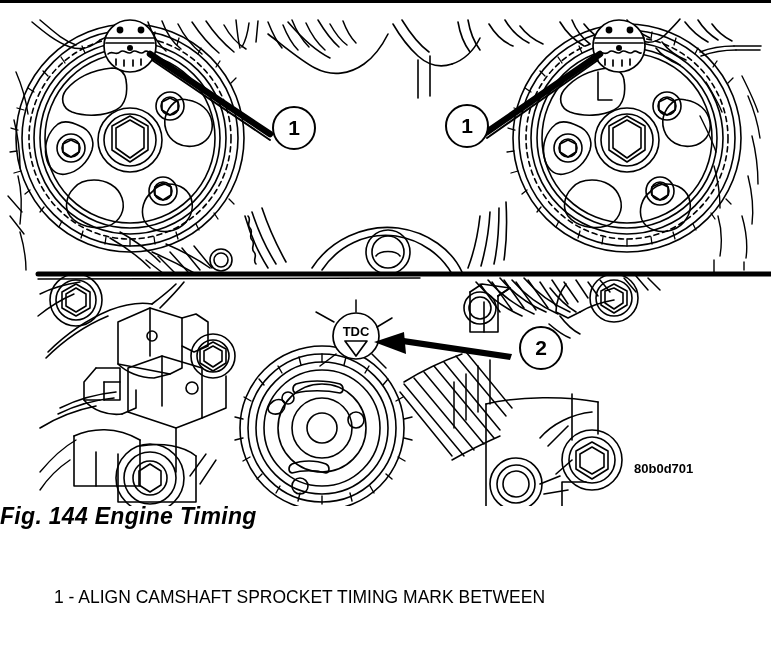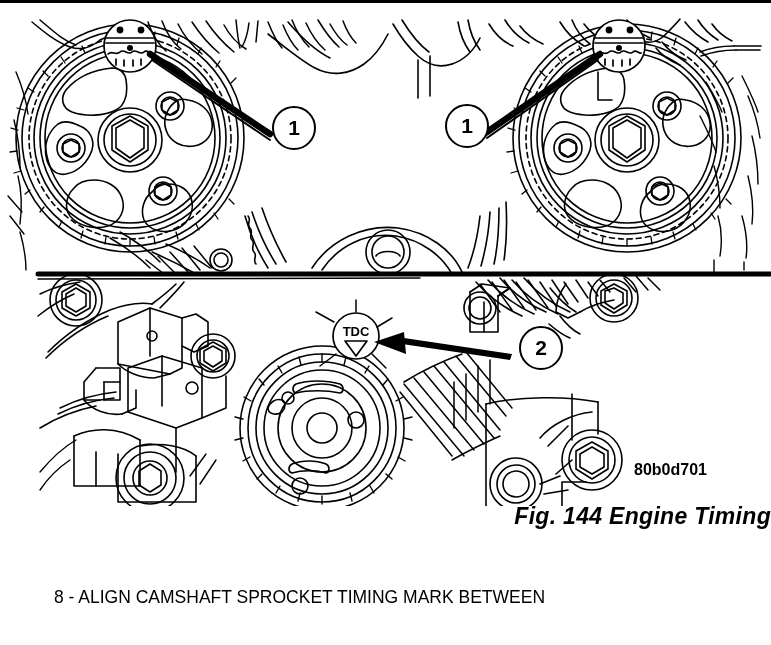--- a/index.html
+++ b/index.html
@@ -31,33 +31,33 @@
     position: absolute;
     left: 0; top: 0;
     width: 771px; height: 490px; margin-top: 16px;
   }
   #figure-area svg { display: block; }
 
   #figure-code {
     position: absolute;
     left: 634px;
     top: 461px;
-    font-size: 16px;
+    font-size: 13px;
     font-weight: bold;
     color: #000000;
     letter-spacing: 0px;
     white-space: nowrap;
   }
 
   #figure-title {
     position: absolute;
     left: 0;
     top: 503px;
     width: 771px;
-    text-align: right;
+    text-align: left;
     font-size: 23px;
     font-weight: bold;
     font-style: italic;
     color: #000000;
     letter-spacing: 0.3px;
   }
 
   #caption {
     position: absolute;
     left: 54px;
@@ -536,18 +536,18 @@
                 font-size:21px; font-weight:bold; color:#000;">
       <span>2</span>
     </div>
   </div>
 
   <div id="figure-code">80b0d701</div>
 
   <div id="figure-title">Fig. 144 Engine Timing</div>
 
   <div id="caption">
-    <div class="cap-line">8 - ALIGN CAMSHAFT SPROCKET TIMING MARK BETWEEN</div>
+    <div class="cap-line">1 - ALIGN CAMSHAFT SPROCKET TIMING MARK BETWEEN</div>
     
     
   </div>
 
 </div>
 
 </body></html>

